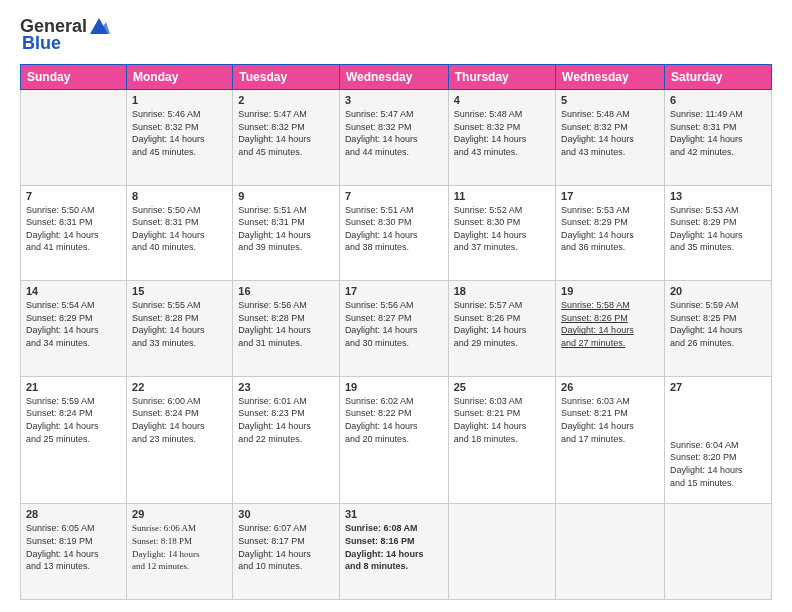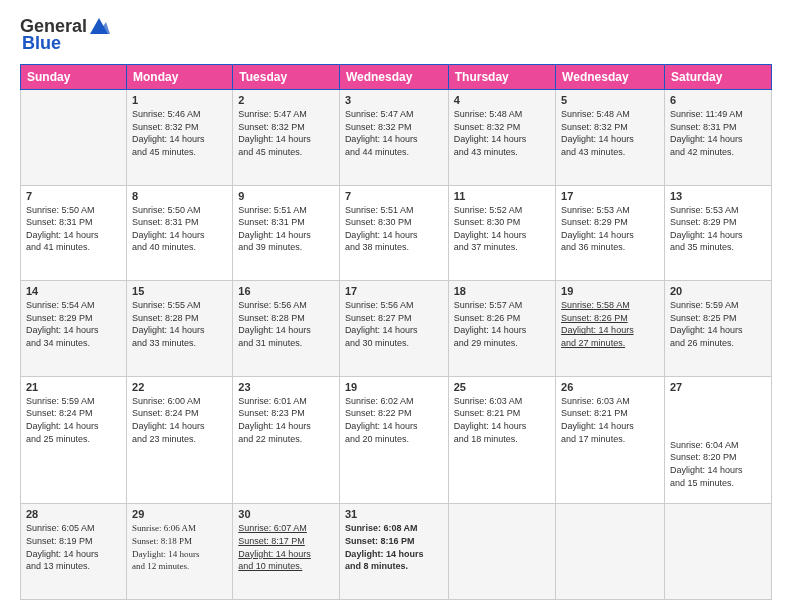--- a/index.html
+++ b/index.html
@@ -324,21 +324,21 @@
           </td>
           <td>
             <span class="day-num">29</span>
             <div class="cell-text" style="white-space: pre-line; font-family: Liberation Serif, serif;">Sunrise: 6:06 AM
 Sunset: 8:18 PM
 Daylight: 14 hours
 and 12 minutes.</div>
           </td>
           <td>
             <span class="day-num">30</span>
-            <div class="cell-text" style="white-space: pre-line; text-decoration: underline;">Sunrise: 6:07 AM
+            <div class="cell-text" style="white-space: pre-line;">Sunrise: 6:07 AM
 Sunset: 8:17 PM
 Daylight: 14 hours
 and 10 minutes.</div>
           </td>
           <td>
             <span class="day-num">31</span>
             <div class="cell-text" style="white-space: pre-line; font-weight: bold;">Sunrise: 6:08 AM
 Sunset: 8:16 PM
 Daylight: 14 hours
 and 8 minutes.</div>

